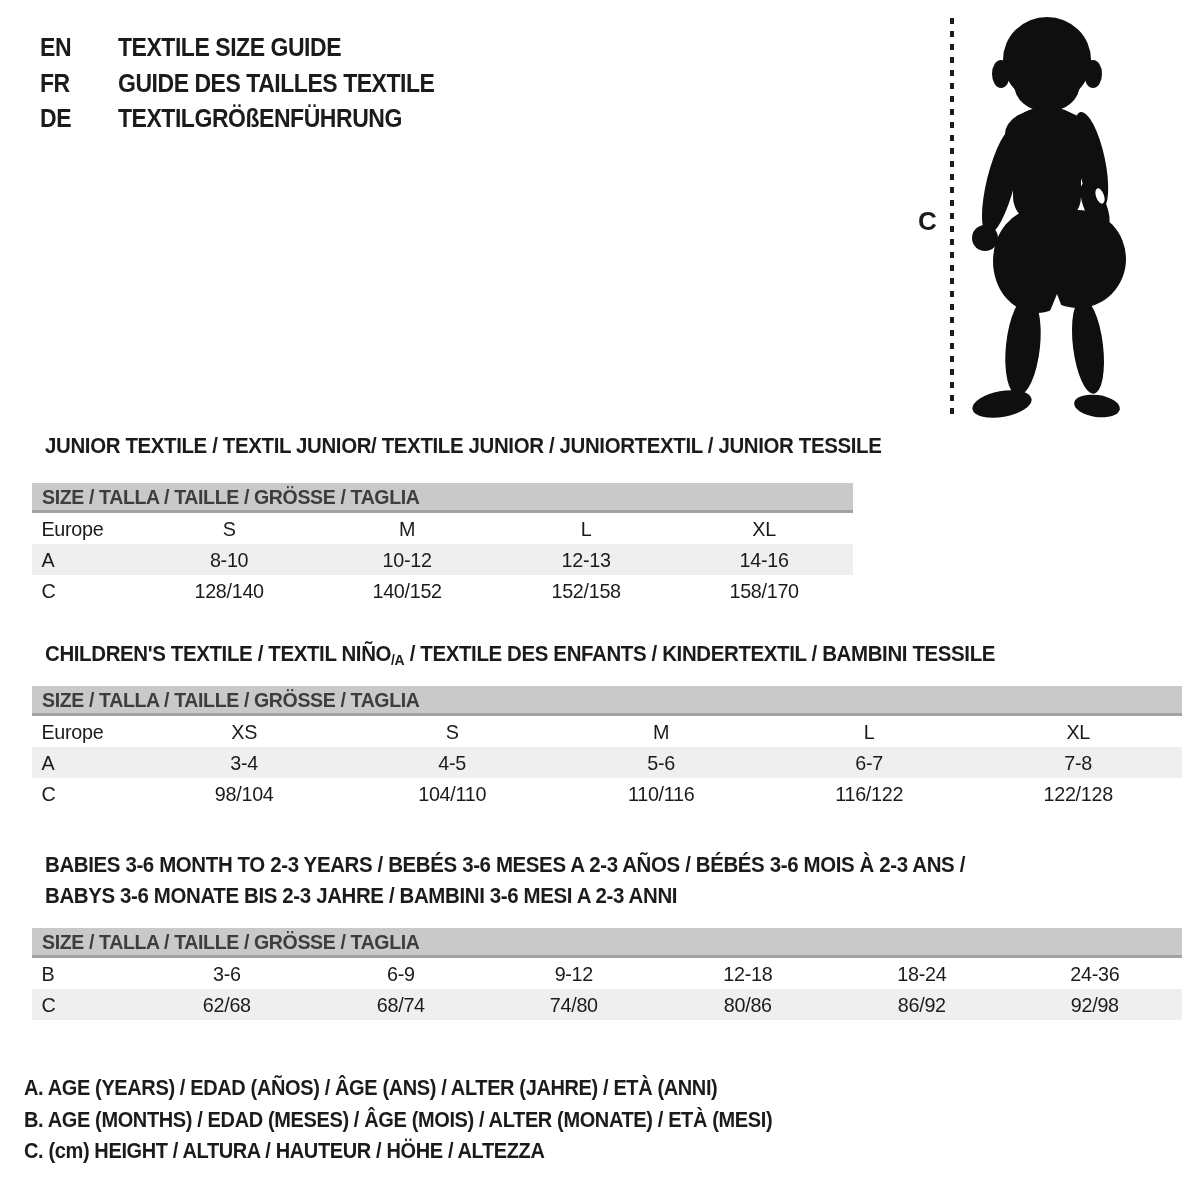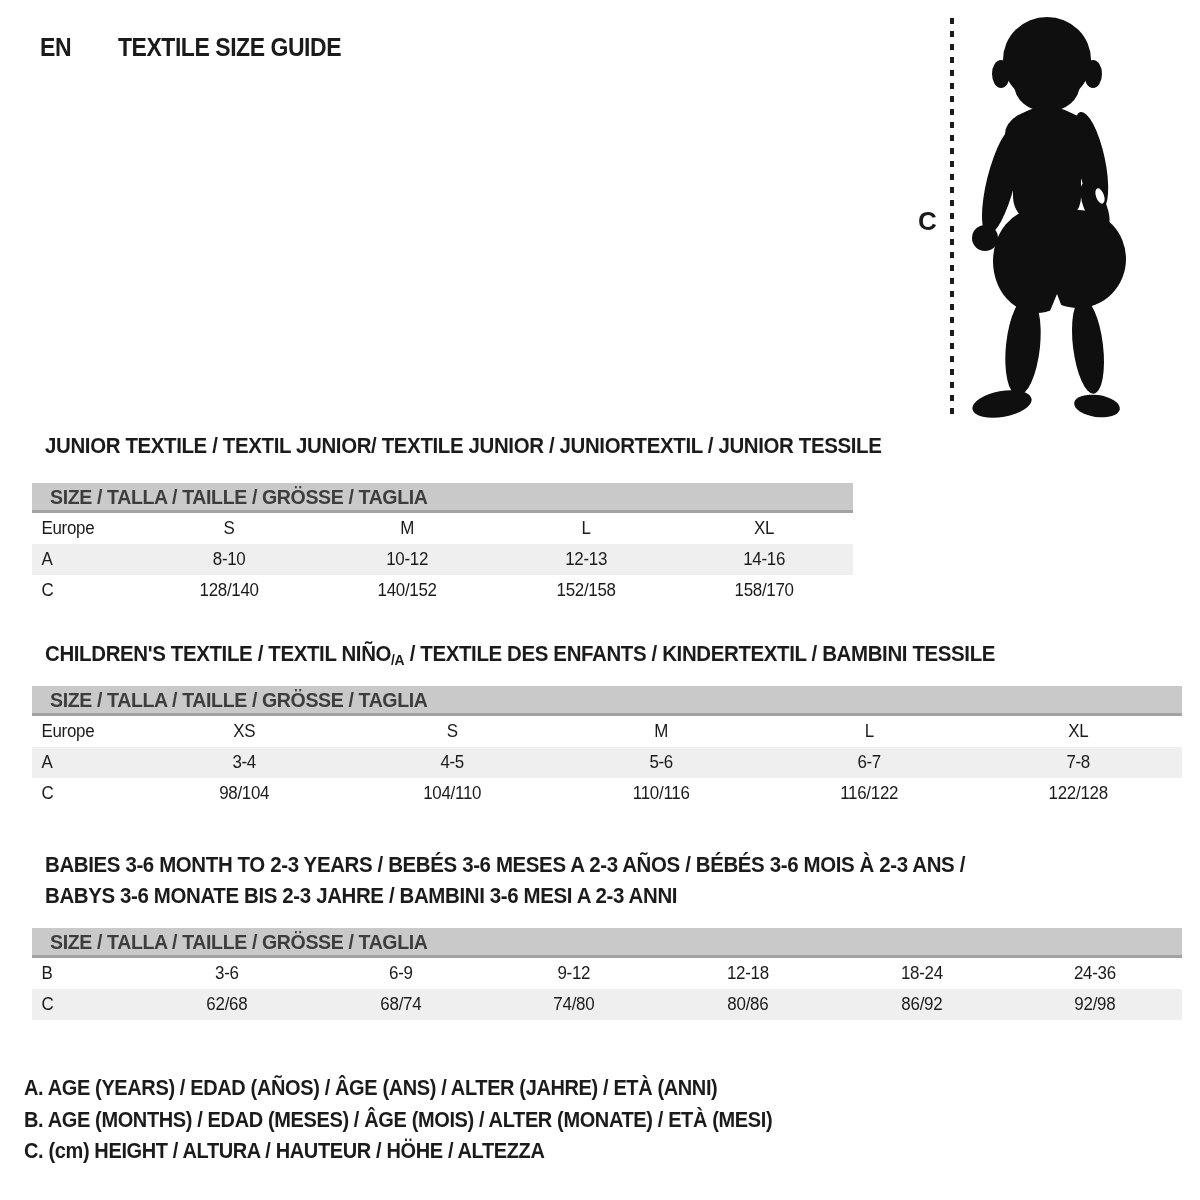--- a/index.html
+++ b/index.html
@@ -16,23 +16,23 @@
   .figure { position:absolute; left:900px; top:0; width:300px; height:440px; }
   .figure svg { position:absolute; left:0; top:0; }
   .figure-label { position:absolute; left:18px; top:206px; font-size:26px; font-weight:bold; }
 
   
   .sec-title { position:absolute; left:45px; font-size:22px; font-weight:bold; white-space:nowrap; letter-spacing:-0.4px; transform:scaleX(0.93); transform-origin:0 0; }
   .sub { font-size:15px; vertical-align:-4px; }
 
   
   .table { position:absolute; left:32px; }
-  .size-bar { height:27px; background:#c9c9c9; border-bottom:3px solid #a2a2a2; line-height:27px; padding-left:18px; }
+  .size-bar { height:27px; background:#c9c9c9; border-bottom:3px solid #a2a2a2; line-height:27px; padding-left:10px; }
   .size-bar span { display:inline-block; font-size:21px; font-weight:bold; color:#3d3d3d; letter-spacing:-0.4px; transform:scaleX(0.93); transform-origin:0 50%; white-space:nowrap; }
-  .trow { display:flex; height:31px; align-items:center; font-size:18px; }
+  .trow { display:flex; height:31px; align-items:center; font-size:21px; }
   .trow.shaded { background:#efefef; }
   .tlabel { width:108px; padding-left:10px; box-sizing:border-box; transform:scaleX(0.94); transform-origin:0 50%; letter-spacing:-0.3px; }
   .tcell { flex:1; text-align:center; transform:scaleX(0.94); letter-spacing:-0.3px; }
   #junior-table { top:483px; width:821px; }
   #children-table { top:686px; width:1150px; }
   #babies-table { top:928px; width:1150px; }
   #junior-title { top:433px; }
   #children-title { top:641px; }
   #babies-title-1 { top:852px; }
   #babies-title-2 { top:883px; }
@@ -43,20 +43,28 @@
 </style>
 </head>
 <body>
 
 <div class="page">
 
   <div class="langs">
     <div class="lang-row">
       <span class="lang-code">EN</span>
       <span class="lang-title">TEXTILE SIZE GUIDE</span>
+    </div>
+    <div class="lang-row">
+      <span class="lang-code">FR</span>
+      <span class="lang-title">GUIDE DES TAILLES TEXTILE</span>
+    </div>
+    <div class="lang-row">
+      <span class="lang-code">DE</span>
+      <span class="lang-title">TEXTILGRÖßENFÜHRUNG</span>
     </div>
   </div>
 
   <div class="figure">
     <svg width="300" height="440" viewBox="0 0 300 440">
       <line x1="52" y1="18" x2="52" y2="414" stroke="#1b1b1b" stroke-width="4" stroke-dasharray="6 7"></line>
       <g transform="translate(75,16)" fill="#0f0f0f">
         <ellipse cx="72" cy="44" rx="44" ry="43"></ellipse>
         <ellipse cx="72" cy="68" rx="33" ry="28"></ellipse>
         <ellipse cx="26" cy="58" rx="9" ry="14"></ellipse>

